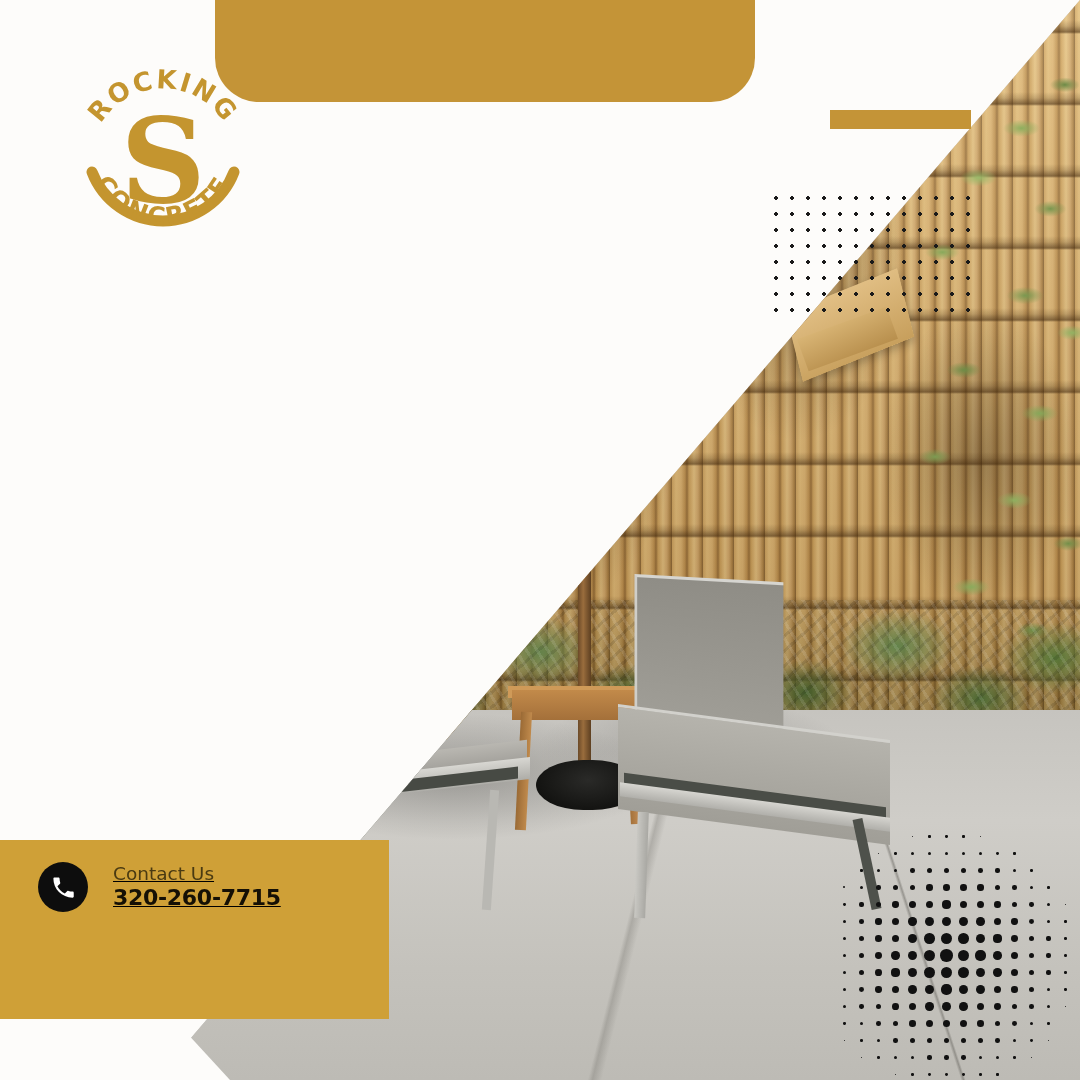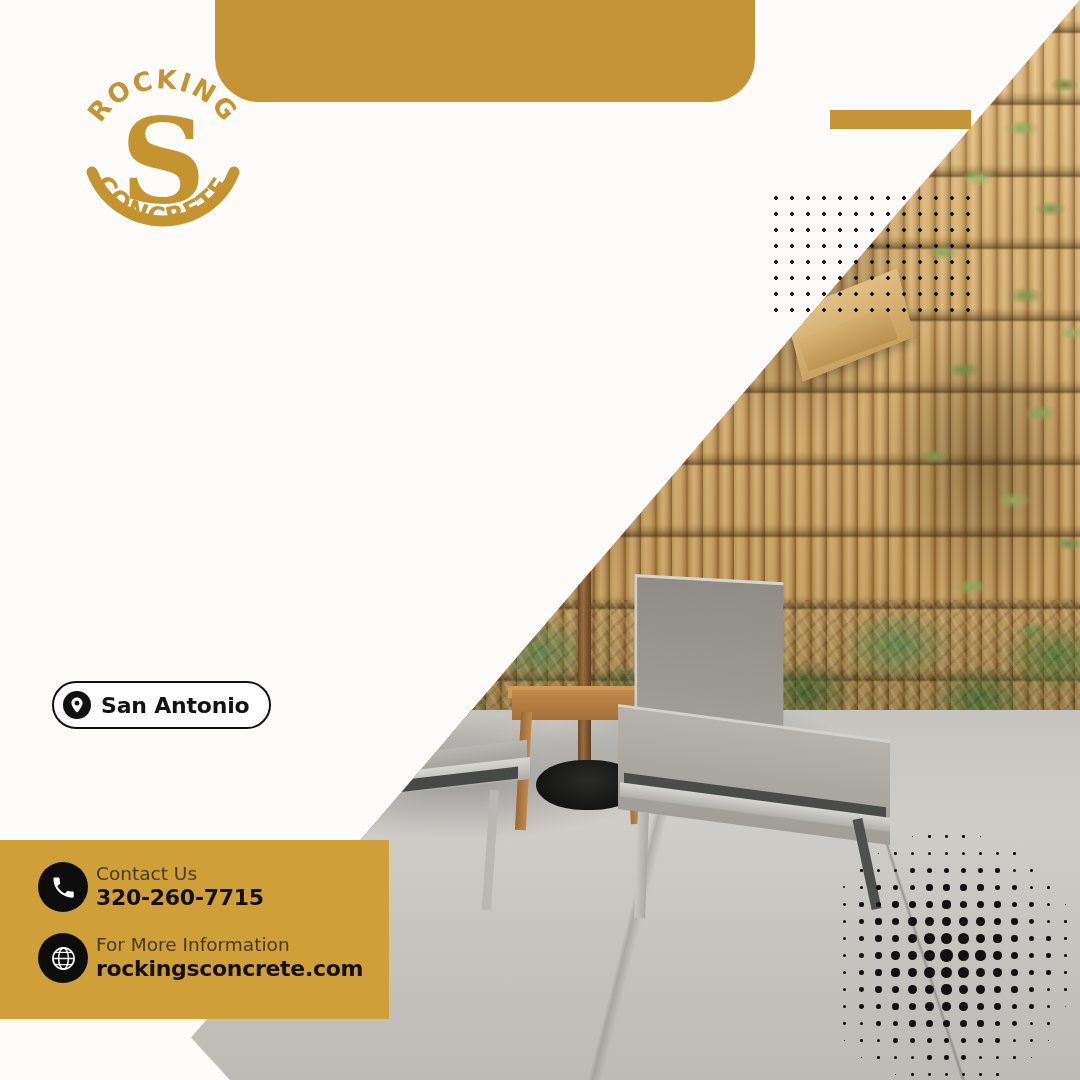--- a/index.html
+++ b/index.html
@@ -262,21 +262,21 @@
     font-family:"DejaVu Sans", sans-serif;
     font-weight:bold; font-size:22px; color:#121212; letter-spacing:-.2px;
   }
 
   
   .contact{
     position:absolute; left:0; top:840px; width:389px; height:179px;
     background:#cfa037;
     padding:22px 0 0 38px;
   }
-  .c-row{ display:flex; align-items:center; gap:8px; margin-bottom:21px; }
+  .c-row{ display:flex; align-items:center; gap:25px; margin-bottom:21px;text-decoration:underline; }
   .c-ico{ width:50px; height:50px; flex:0 0 50px;
     background:#0d0d0d; border-radius:50%;
     display:flex; align-items:center; justify-content:center; }
   .c-ico svg{ width:27px; height:27px; }
   .c-label{ font-family:"DejaVu Sans", sans-serif; font-size:18.5px;
     color:#4a3a12; line-height:1.18; }
   .c-value{ font-family:"DejaVu Sans", sans-serif; font-weight:bold;
     font-size:22px; color:#151005; line-height:1.2; letter-spacing:-.3px; }
 </style>
 </head>
@@ -518,55 +518,31 @@
       <text x="85" y="148" text-anchor="middle" font-family="DejaVu Serif, serif" font-weight="bold" font-size="118" fill="#c4952f">S</text>
       <path d="M 14 118 A 76 76 0 0 0 156 118" fill="none" stroke="#c4952f" stroke-width="11" stroke-linecap="round"></path>
       <text font-family="DejaVu Sans, sans-serif" font-weight="bold" font-size="25" fill="#c4952f" letter-spacing="2.4">
         <textPath href="#arcBot" startOffset="50%" text-anchor="middle">CONCRETE</textPath>
       </text>
     </svg>
   </div>
 
 
 
-  <div class="loc-pill">
-    <span class="loc-pin">
-      <svg viewBox="0 0 30 30" aria-hidden="true">
-        <circle cx="15" cy="15" r="14" fill="#111"></circle>
-        <path d="M15 7.5c-3.1 0-5.6 2.5-5.6 5.6 0 4.1 5.6 9.6 5.6 9.6s5.6-5.5 5.6-9.6c0-3.1-2.5-5.6-5.6-5.6z" fill="#fff"></path>
-        <circle cx="15" cy="13.2" r="2.4" fill="#111"></circle>
-      </svg>
-    </span>
-    <span class="loc-label">San Antonio</span>
-  </div>
 
   <div class="contact">
 
     <div class="c-row">
       <span class="c-ico">
         <svg viewBox="0 0 24 24" aria-hidden="true">
           <path fill="#fff" d="M6.6 10.8c1.4 2.8 3.8 5.1 6.6 6.6l2.2-2.2c.3-.3.7-.4 1-.2 1.2.4 2.4.6 3.7.6.6 0 1 .4 1 1V20c0 .6-.4 1-1 1C10.6 21 3 13.4 3 4c0-.6.4-1 1-1h3.5c.6 0 1 .4 1 1 0 1.3.2 2.5.6 3.7.1.3 0 .7-.2 1l-2.3 2.1z"></path>
         </svg>
       </span>
       <span>
         <span class="c-label">Contact Us</span><br>
         <span class="c-value">320-260-7715</span>
       </span>
     </div>
 
-    <div class="c-row">
-      <span class="c-ico">
-        <svg viewBox="0 0 24 24" aria-hidden="true">
-          <circle cx="12" cy="12" r="9.4" fill="none" stroke="#fff" stroke-width="1.5"></circle>
-          <ellipse cx="12" cy="12" rx="4.3" ry="9.4" fill="none" stroke="#fff" stroke-width="1.3"></ellipse>
-          <line x1="2.6" y1="12" x2="21.4" y2="12" stroke="#fff" stroke-width="1.3"></line>
-          <path d="M4.4 6.6h15.2M4.4 17.4h15.2" fill="none" stroke="#fff" stroke-width="1.2"></path>
-        </svg>
-      </span>
-      <span>
-        <span class="c-label">For More Information</span><br>
-        <span class="c-value">rockingsconcrete.com</span>
-      </span>
-    </div>
 
   </div>
 
 </div>
 
 </body></html>

